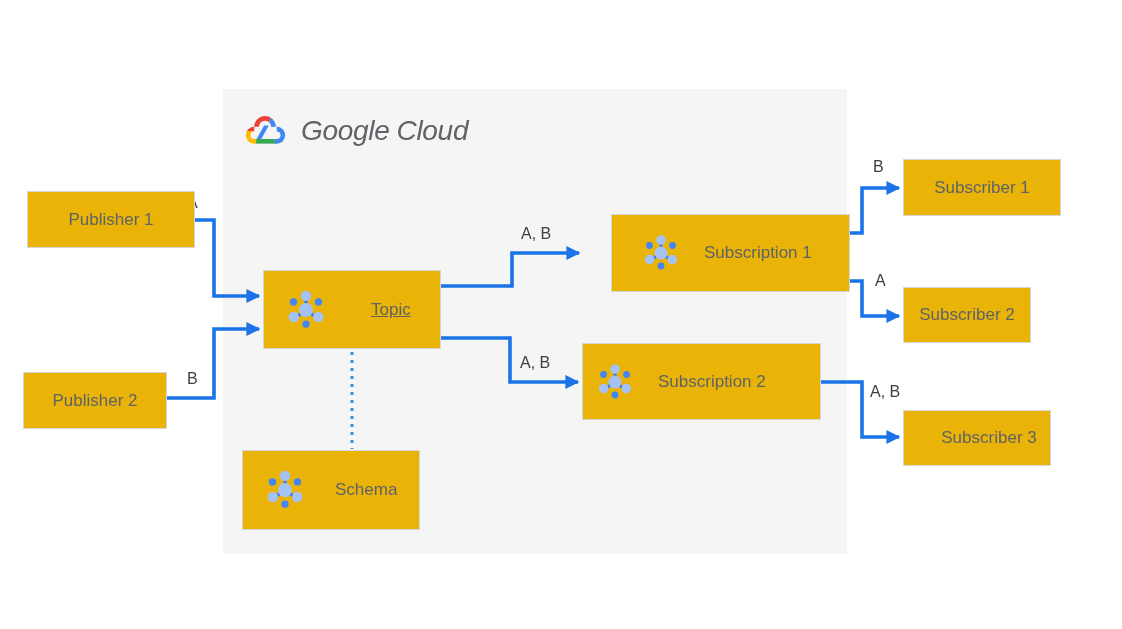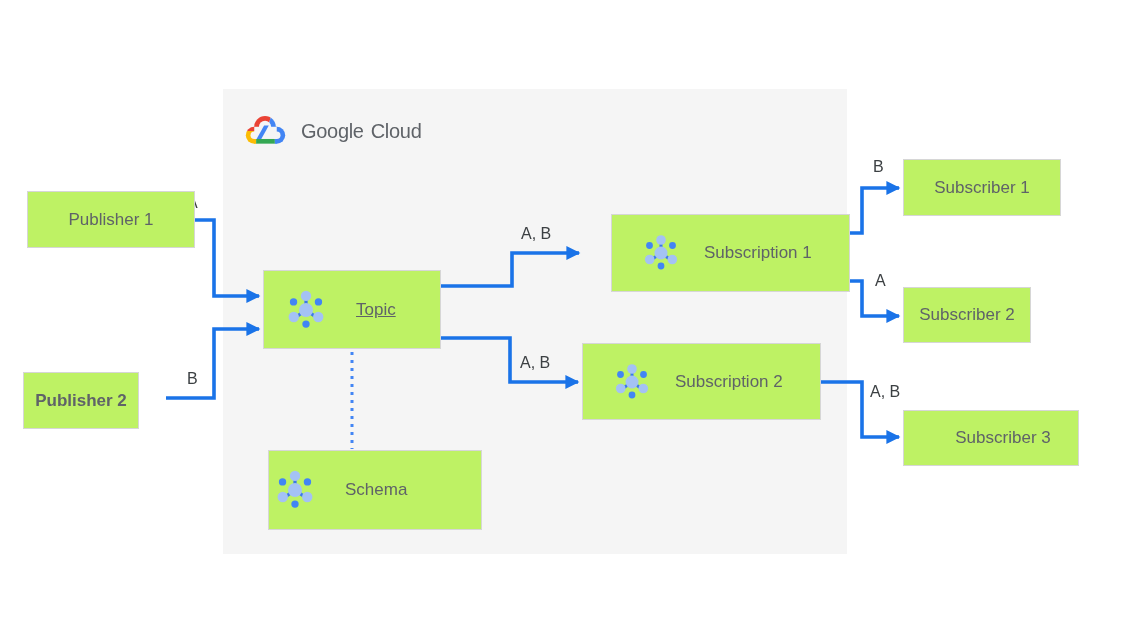--- a/index.html
+++ b/index.html
@@ -16,48 +16,48 @@
     background: #f5f5f5;
   }
 
   
   .brand {
     position: absolute; left: 243px; top: 112px; height: 38px;
     display: flex; align-items: center;
   }
   .brand svg { width: 45px; height: 36px; display: block; }
   .brand .wordmark {
-    margin-left: 13px; font-size: 20px; color: #5f6368;
-    letter-spacing: -0.3px; white-space: nowrap;
+    margin-left: 13px; font-size: 28px; color: #5f6368;
+    letter-spacing: -0.3px; white-space: nowrap; font-style: italic;
   }
   .brand .wordmark .g1 { font-weight: 500; }
   .brand .wordmark .g2 { font-weight: 400; margin-left: 7px; color: #5f6368; }
 
   
   .node {
-    position: absolute; background: #bef264; border: 1px solid #d6d6d6;
+    position: absolute; background: #eab308; border: 1px solid #d6d6d6;
     display: flex; align-items: center; color: #5f6368; font-size: 17px;
   }
   .node.center { justify-content: center; }
   .node .nlabel { white-space: nowrap; }
   .pubsub-ic { flex: 0 0 auto; display: block; }
 
   #n-publisher1   { left: 27px;  top: 191px; width: 168px; height: 57px; }
-  #n-publisher2   { left: 23px;  top: 372px; width: 116px; height: 57px; font-weight: bold; }
+  #n-publisher2   { left: 23px;  top: 372px; width: 144px; height: 57px; }
   #n-topic        { left: 263px; top: 270px; width: 178px; height: 79px; padding-left: 16px; }
-  #n-topic .nlabel { margin-left: 24px; text-decoration: underline; }
-  #n-schema       { left: 268px; top: 450px; width: 214px; height: 80px; }
+  #n-topic .nlabel { margin-left: 39px; text-decoration: underline; }
+  #n-schema       { left: 242px; top: 450px; width: 178px; height: 80px; padding-left: 16px; }
   #n-schema .nlabel { margin-left: 24px; }
   #n-subscription1 { left: 611px; top: 214px; width: 239px; height: 78px; padding-left: 25px; }
   #n-subscription1 .nlabel { margin-left: 19px; }
-  #n-subscription2 { left: 582px; top: 343px; width: 239px; height: 77px; padding-left: 25px; }
+  #n-subscription2 { left: 582px; top: 343px; width: 239px; height: 77px; padding-left: 8px; }
   #n-subscription2 .nlabel { margin-left: 19px; }
   #n-subscriber1  { left: 903px; top: 159px; width: 158px; height: 57px; }
   #n-subscriber2  { left: 903px; top: 287px; width: 128px; height: 56px; }
-  #n-subscriber3  { left: 903px; top: 410px; width: 176px; height: 56px; padding-left: 24px; }
+  #n-subscriber3  { left: 903px; top: 410px; width: 148px; height: 56px; padding-left: 24px; }
 
   
   .elabel {
     position: absolute; font-size: 16px; color: #3c4043; white-space: nowrap;
   }
   #el-p1 { left: 187px; top: 194px; }
   #el-p2 { left: 187px; top: 370px; }
   #el-ts1 { left: 521px; top: 225px; }
   #el-ts2 { left: 520px; top: 354px; }
   #el-s1a { left: 873px; top: 158px; }

